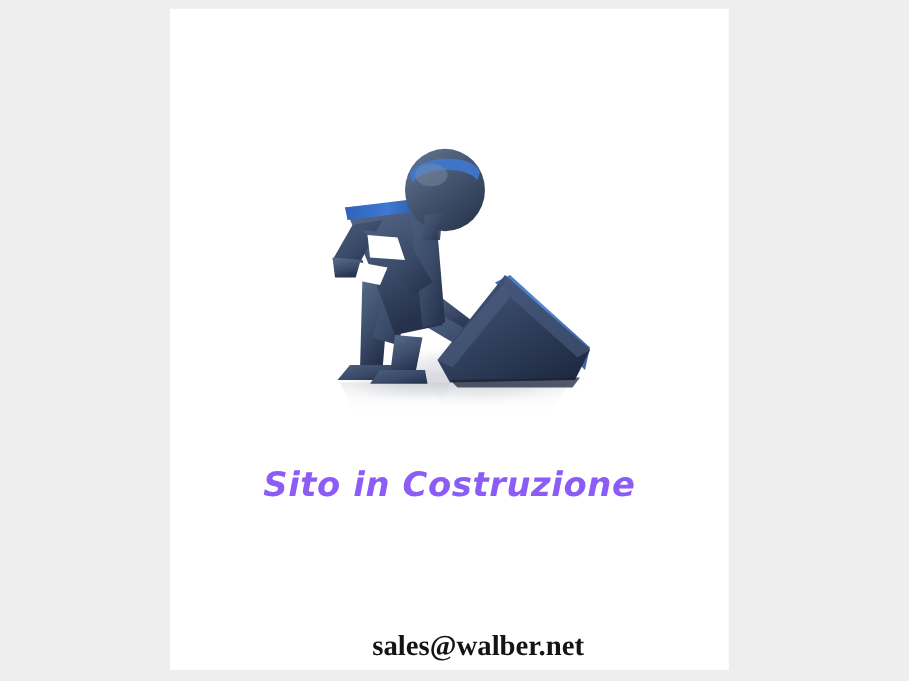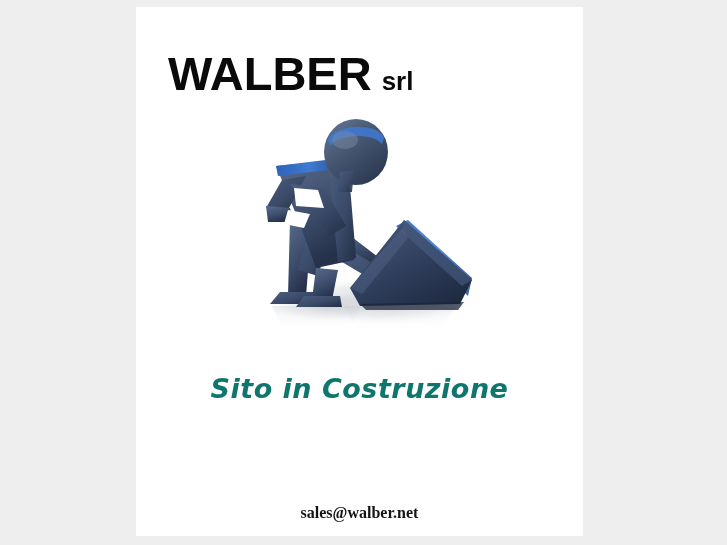--- a/index.html
+++ b/index.html
@@ -63,21 +63,21 @@
     width: 100%;
     height: 100%;
   }
 
   
   .blue-line {
     position: absolute;
     left: 0;
     width: 447px;
     text-align: center;
-    color: #0f766e;
+    color: #8b5cf6;
     font-family: "DejaVu Sans", sans-serif;
     font-weight: bold;
     font-style: italic;
     white-space: nowrap;
   }
   #msg-primary {
     top: 366px;
     font-size: 27px;
     letter-spacing: 0.5px;
   }
@@ -89,34 +89,32 @@
 
   
   #contact-email {
     position: absolute;
     left: 0;
     top: 497px;
     width: 447px;
     text-align: center;
     font-family: "Liberation Serif", serif;
     font-weight: bold;
-    font-size: 16px;
+    font-size: 23px;
     color: #141414;
     text-decoration: none;
     white-space: nowrap;
+    padding-left: 23px;
   }
 </style>
 </head>
 <body>
 
 <div id="page-panel">
 
-  <h1 id="brand">
-    <span id="brand-name">WALBER</span><span id="brand-suffix">srl</span>
-  </h1>
 
   <div id="illustration">
     <svg viewBox="0 0 256 228" xmlns="http://www.w3.org/2000/svg" aria-hidden="true">
       <defs>
         <linearGradient id="gBodyDark" x1="0" y1="0" x2="1" y2="1">
           <stop offset="0%" stop-color="#4d5f80"></stop>
           <stop offset="55%" stop-color="#3a4a68"></stop>
           <stop offset="100%" stop-color="#232f47"></stop>
         </linearGradient>
         <linearGradient id="gBodyMid" x1="0" y1="0" x2="0.4" y2="1">

